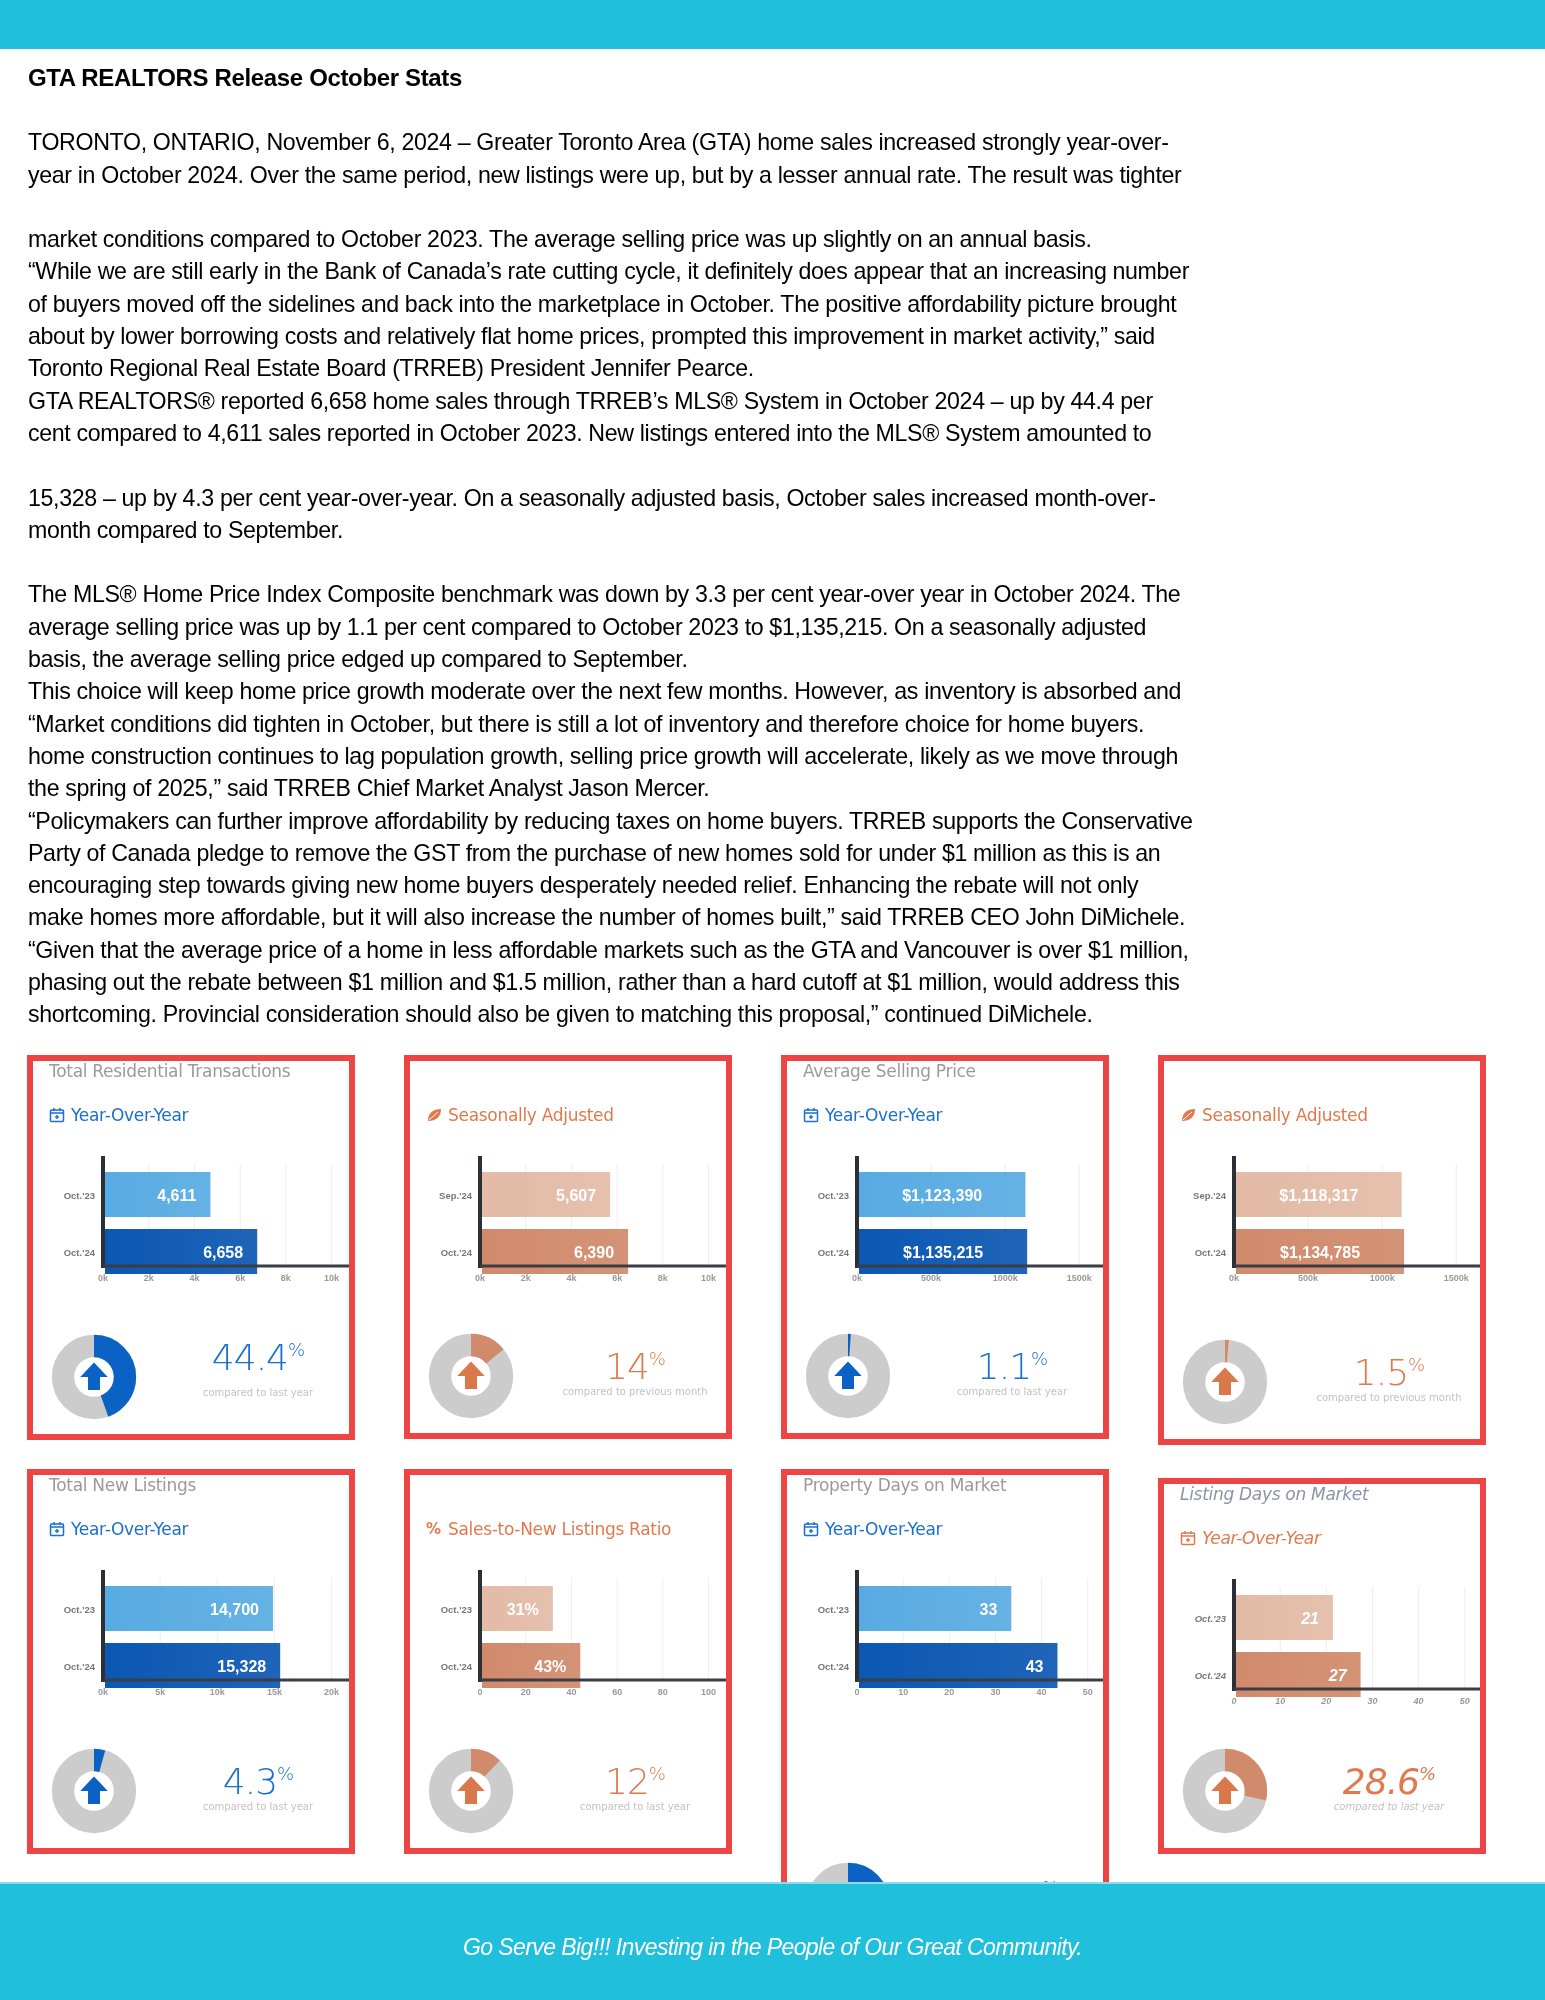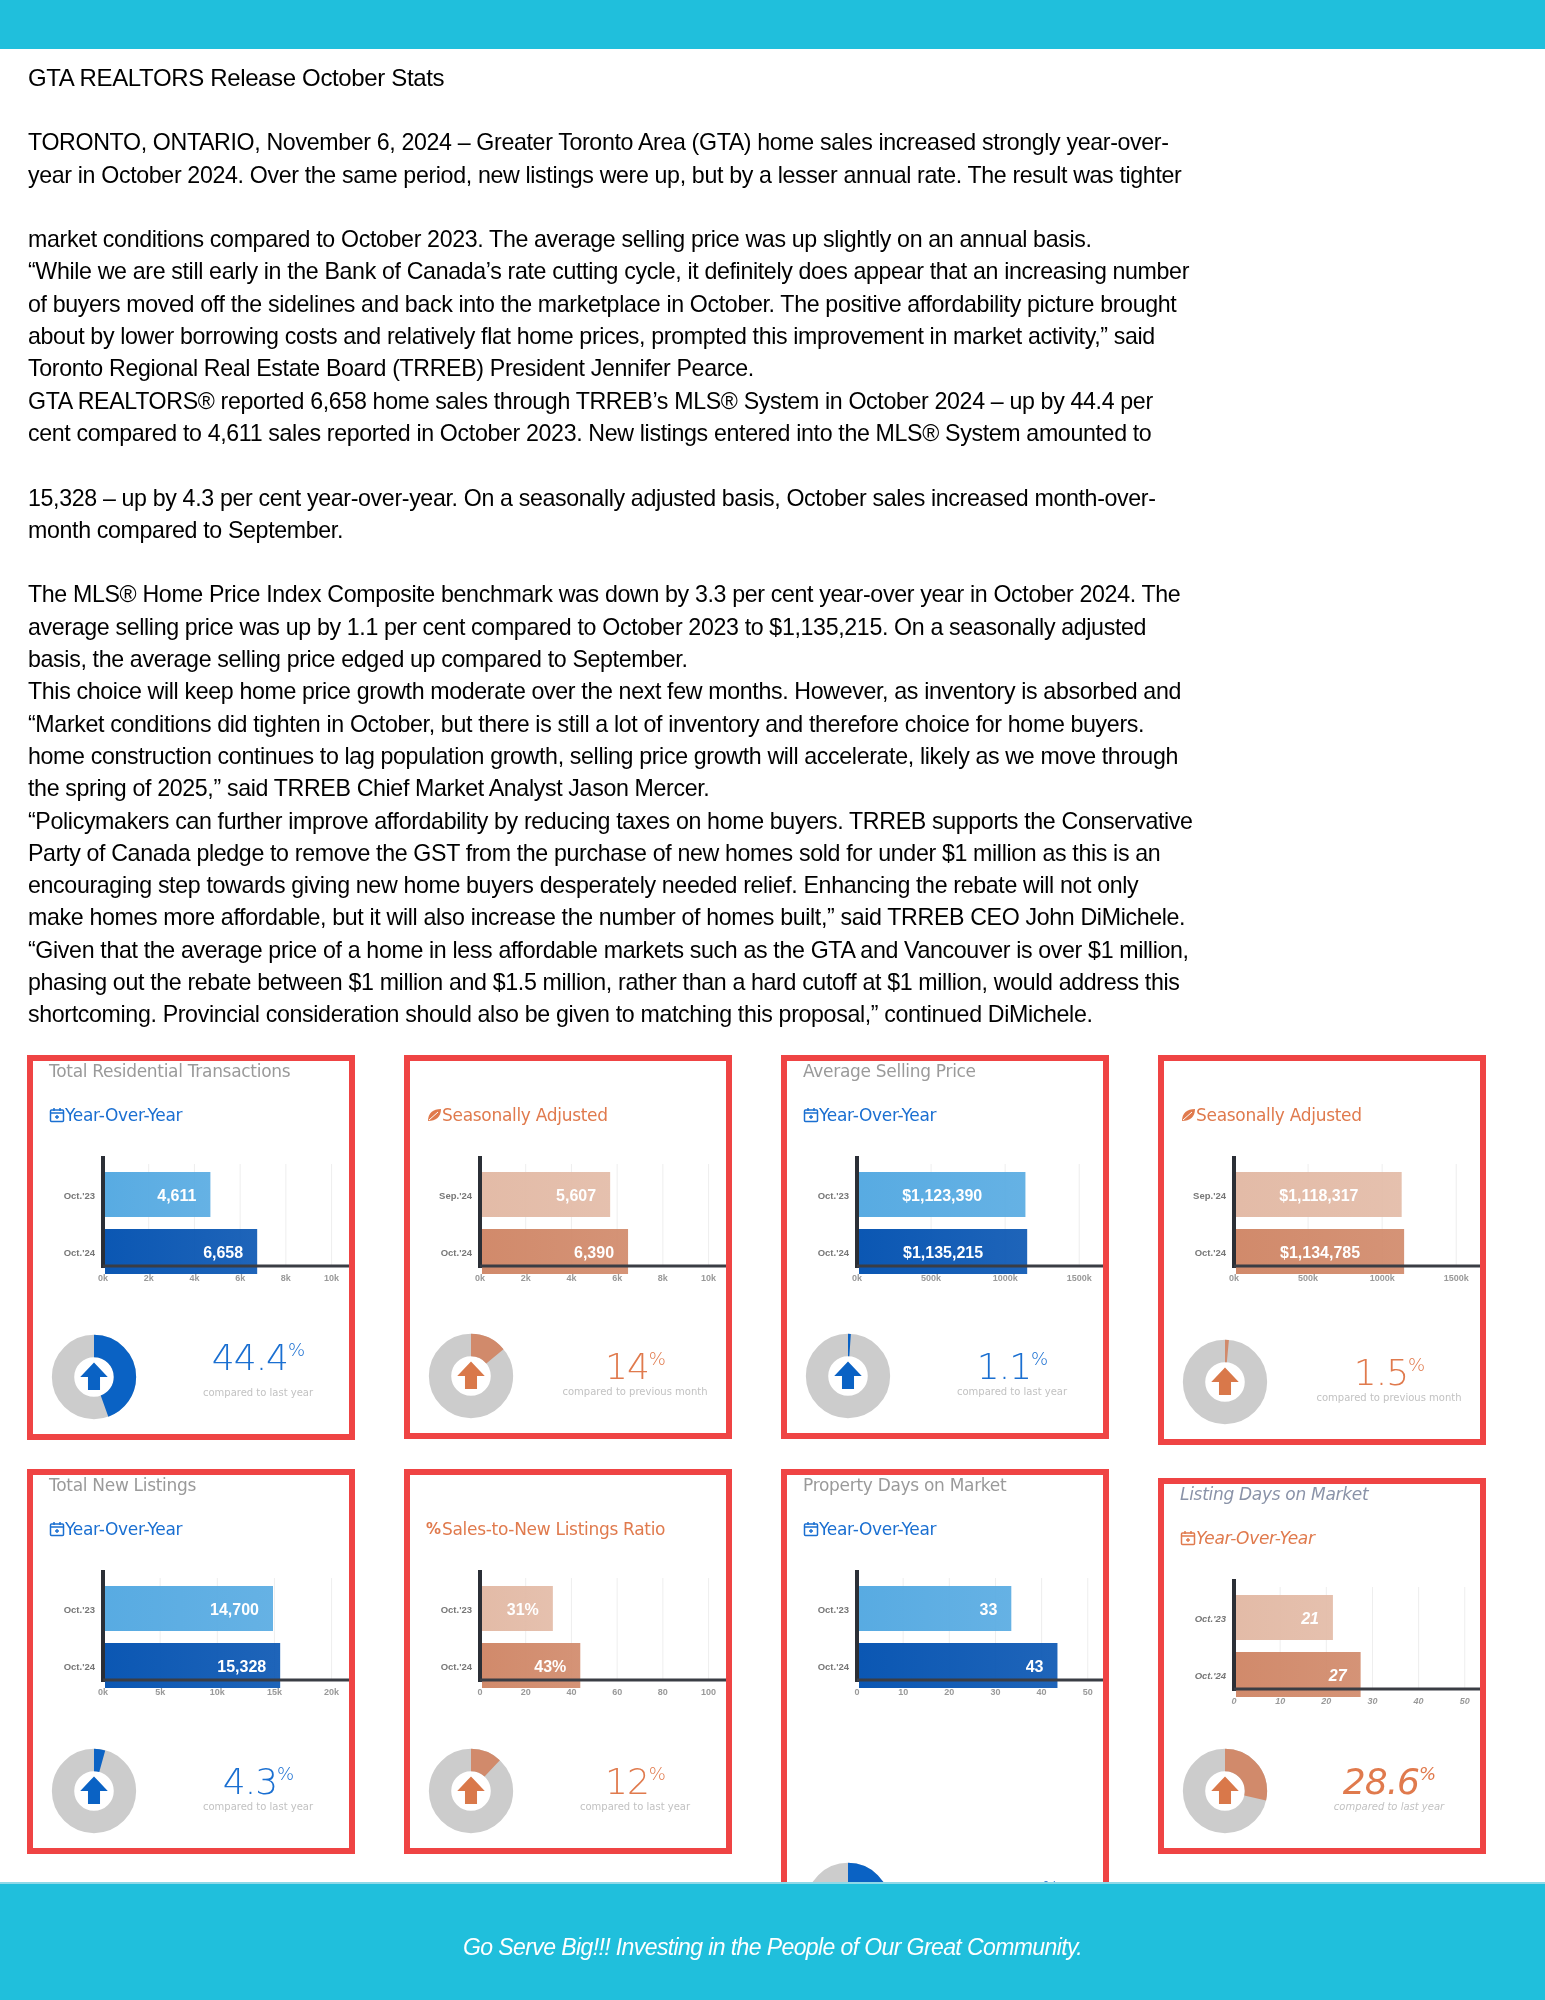--- a/index.html
+++ b/index.html
@@ -1,26 +1,26 @@
 <!DOCTYPE html>
 <html><head>
 <meta charset="utf-8">
 <style>
   html, body { margin:0; padding:0; background:#ffffff; }
   body { width:1545px; height:2000px; position:relative; overflow:hidden; font-family:"Liberation Sans", sans-serif; color:#000; }
   .top-band { position:absolute; left:0; top:0; width:1545px; height:49px; background:#20bfdc; }
   .bottom-band { position:absolute; left:0; top:1882px; width:1545px; height:118px; background:#20bfdc; border-top:2px solid #8fd9e8; }
   .footer-text { position:absolute; left:0; top:1934px; width:1545px; text-align:center; color:#ffffff; font-style:italic; font-size:23px; font-family:Liberation Sans, sans-serif; letter-spacing:-0.6px; }
   .article { position:absolute; left:28px; top:62px; width:1500px; font-family:"Liberation Sans", sans-serif; font-size:23.2px; line-height:32.3px; letter-spacing:-0.35px; }
-  .headline { font-weight:normal; font-size:24px; margin:0 0 32px 0; }
+  .headline { font-weight:bold; font-size:24px; margin:0 0 32px 0; }
   .line { white-space:nowrap; margin:0; height:32.3px; }
 
   .card { position:absolute; background:#fff; border:6px solid #ef4444; box-sizing:border-box; font-family:"DejaVu Sans", sans-serif; overflow:hidden; }
   .card-title { position:absolute; left:16px; top:0px; font-size:17px; color:#9a9a9a; letter-spacing:-0.3px; white-space:nowrap; }
-  .card-sub { position:absolute; left:16px; top:44px; font-size:17px; white-space:nowrap; letter-spacing:-0.3px; display:flex; align-items:center; }
+  .card-sub { position:absolute; left:16px; top:44px; font-size:17px; white-space:nowrap; letter-spacing:-0.3px; display:flex; align-items:center; gap:6px; }
   .card-sub svg { width:16px; height:16px; }
   .chart-svg { position:absolute; left:0; top:80px; }
   .donut { position:absolute; left:18px; bottom:14px; width:84px; height:84px; }
   .pct { position:absolute; left:150px; width:150px; text-align:center; font-size:36px; font-weight:300; letter-spacing:-1px; white-space:nowrap; }
   .pct sup { font-size:18px; vertical-align:top; position:relative; top:2px; }
   .pct-caption { position:absolute; left:120px; width:210px; text-align:center; font-size:10px; color:#c2c2c2; white-space:nowrap; }
 </style>
 </head>
 <body>
 

